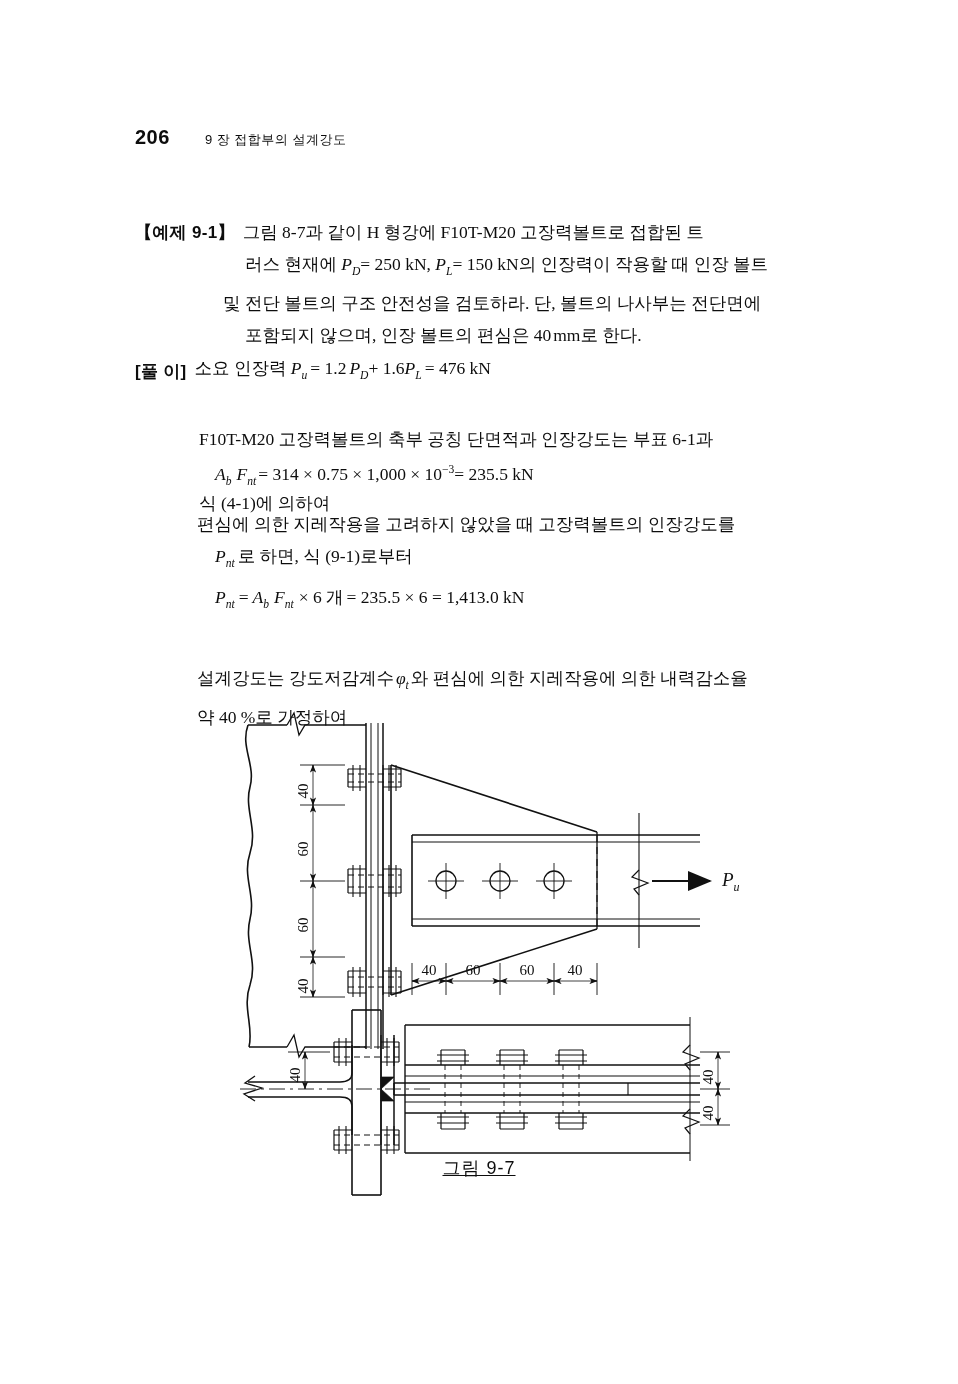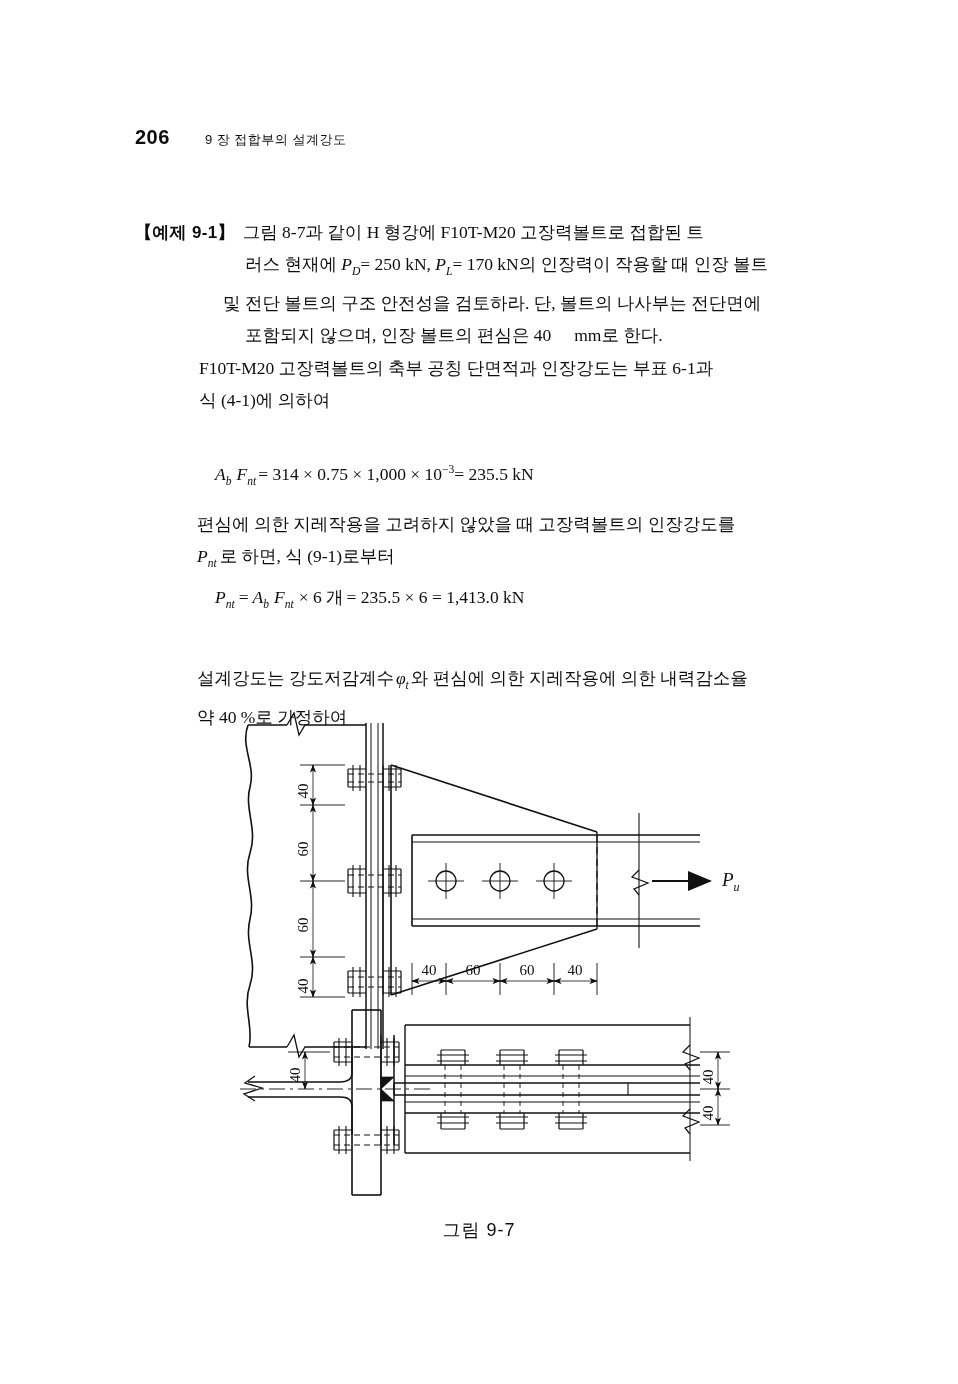--- a/index.html
+++ b/index.html
@@ -61,20 +61,21 @@
   .hang-label {
     flex: 0 0 auto;
     white-space: nowrap;
     padding-right: 8px;
   }
   .hang-body {
     flex: 1 1 auto;
   }
   .indent-body {
     margin-left: 64px;
+    margin-top: 32px;
   }
 
   
   .m {
     font-family: "Liberation Serif", "DejaVu Serif", serif;
     font-style: italic;
     white-space: nowrap;
   }
   .mr { font-style: normal; }
   sub, sup {
@@ -96,75 +97,84 @@
   .figure-wrap {
     position: absolute;
     left: 0;
     top: 705px;
     width: 958px;
     height: 560px;
   }
   svg { display: block; }
   .fig-caption {
     position: absolute;
-    top: 1218px;
+    top: 1156px;
     left: 0;
     width: 958px;
     text-align: center;
     font-family: "Liberation Sans", "DejaVu Sans", sans-serif;
     font-size: 18px;
     letter-spacing: 1px;
+    text-decoration: underline;
   }
 </style>
 </head>
 <body>
 
 <div class="page-header">
   <span class="page-number">206</span>
   <span class="chapter-title">9 장  접합부의 설계강도</span>
 </div>
 
 <div class="body-block" style="top:216px;">
   <div class="hang">
     <div class="hang-label label-tag">【예제 9-1】</div>
     <div class="hang-body">
       <div class="para">
         <span>그림 8-7과 같이 H 형강에 F10T-M20 고장력볼트로 접합된 트</span>
       </div>
     </div>
   </div>
   <div class="para" style="margin-left:110px; width:580px;">
-    <span>러스 현재에 </span><span class="m"><span>P</span><sub>D</sub></span><span class="mr">= 250 kN, </span><span class="m"><span>P</span><sub>L</sub></span><span class="mr">= 170 kN</span><span>의  인장력이  작용할  때  인장  볼트</span>
+    <span>러스 현재에 </span><span class="m"><span>P</span><sub>D</sub></span><span class="mr">= 250 kN, </span><span class="m"><span>P</span><sub>L</sub></span><span class="mr">= 150 kN</span><span>의  인장력이  작용할  때  인장  볼트</span>
   </div>
   <div class="para" style="margin-left:88px; width:580px;">
     <span>및 전단 볼트의 구조 안전성을 검토하라. 단, 볼트의 나사부는 전단면에</span>
   </div>
   <div class="para" style="margin-left:110px; width:580px;">
-    <span>포함되지 않으며, 인장 볼트의 편심은 40</span><span class="mr" style="padding-left:2px;margin-left:21px;">mm</span><span>로 한다.</span>
+    <span>포함되지 않으며, 인장 볼트의 편심은 40</span><span class="mr" style="padding-left:2px;">mm</span><span>로 한다.</span>
   </div>
 </div>
 
 <div class="body-block" style="top:352px;">
+  <div class="hang">
+    <div class="hang-label label-tag">[풀 이]</div>
+    <div class="hang-body">
+      <div class="para">
+        <span>소요  인장력  </span><span class="m"><span>P</span><sub>u</sub></span><span class="mr" style="padding:0 3px;">= 1.2</span><span class="m"><span>P</span><sub>D</sub></span><span class="mr">+ 1.6</span><span class="m"><span>P</span><sub>L</sub></span><span class="mr" style="padding-left:3px;">= 476 kN</span>
+      </div>
+    </div>
+  </div>
   <div class="para indent-body" style="width:626px;">
     <span>F10T-M20 고장력볼트의 축부 공칭 단면적과 인장강도는 부표 6-1과</span>
   </div>
   <div class="para indent-body" style="width:626px;">
     <span>식 (4-1)에 의하여</span>
   </div>
 </div>
 
 <div class="eq eq-row" style="top:463px;">
   <span class="m"><span>A</span><sub>b</sub></span><span style="display:inline-block;width:5px;"></span><span class="m"><span>F</span><sub>nt</sub></span><span class="mr" style="padding-left:2px;">= 314 × 0.75 × 1,000 × 10</span><sup style="font-style:normal;">−3</sup><span class="mr">= 235.5 kN</span>
 </div>
 
 <div class="body-block" style="top:508px;">
   <div class="para" style="margin-left:62px; width:628px;">
     <span>편심에  의한  지레작용을  고려하지  않았을  때  고장력볼트의  인장강도를</span>
   </div>
-  <div class="para" style="margin-left:62px; width:628px;">
+  <div class="para" style="margin-left:80px; width:628px;">
     <span class="m"><span>P</span><sub>nt</sub></span><span style="padding-left:3px;">로 하면, 식 (9-1)로부터</span>
   </div>
 </div>
 
 <div class="eq eq-row" style="top:585px;">
   <span class="m"><span>P</span><sub>nt</sub></span><span class="mr" style="padding:0 4px;">=</span><span class="m"><span>A</span><sub>b</sub></span><span style="display:inline-block;width:5px;"></span><span class="m"><span>F</span><sub>nt</sub></span><span class="mr" style="padding-left:5px;">× 6 개</span><span class="mr" style="padding-left:3px;">= 235.5 × 6 = 1,413.0 kN</span>
 </div>
 
 <div class="body-block" style="top:619px;">
   <div class="para" style="margin-left:62px; width:628px;margin-top:43px;">

